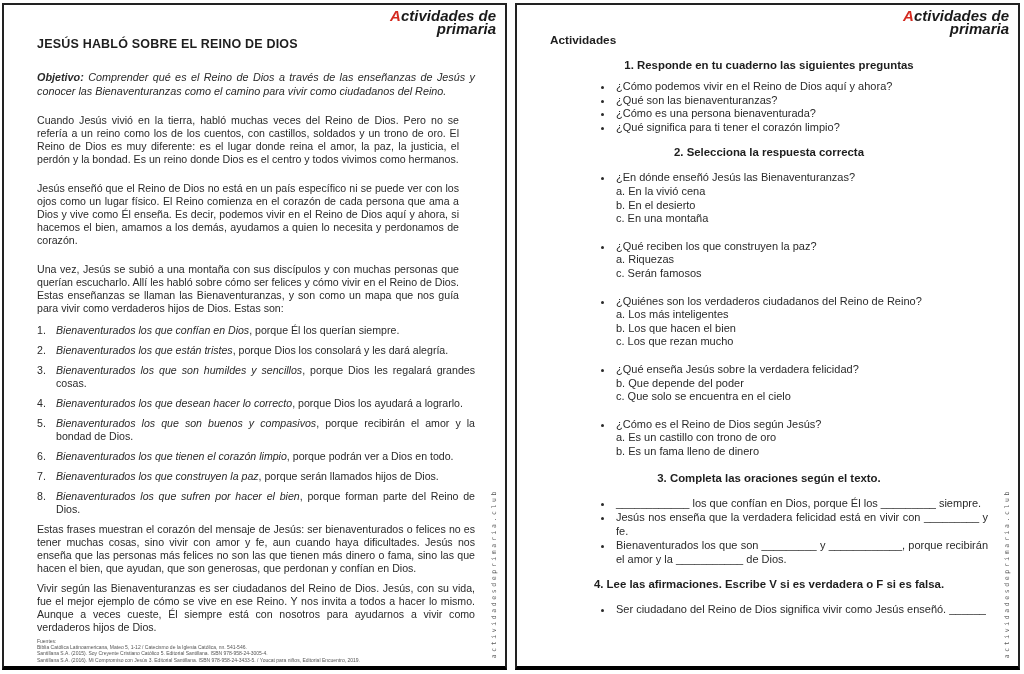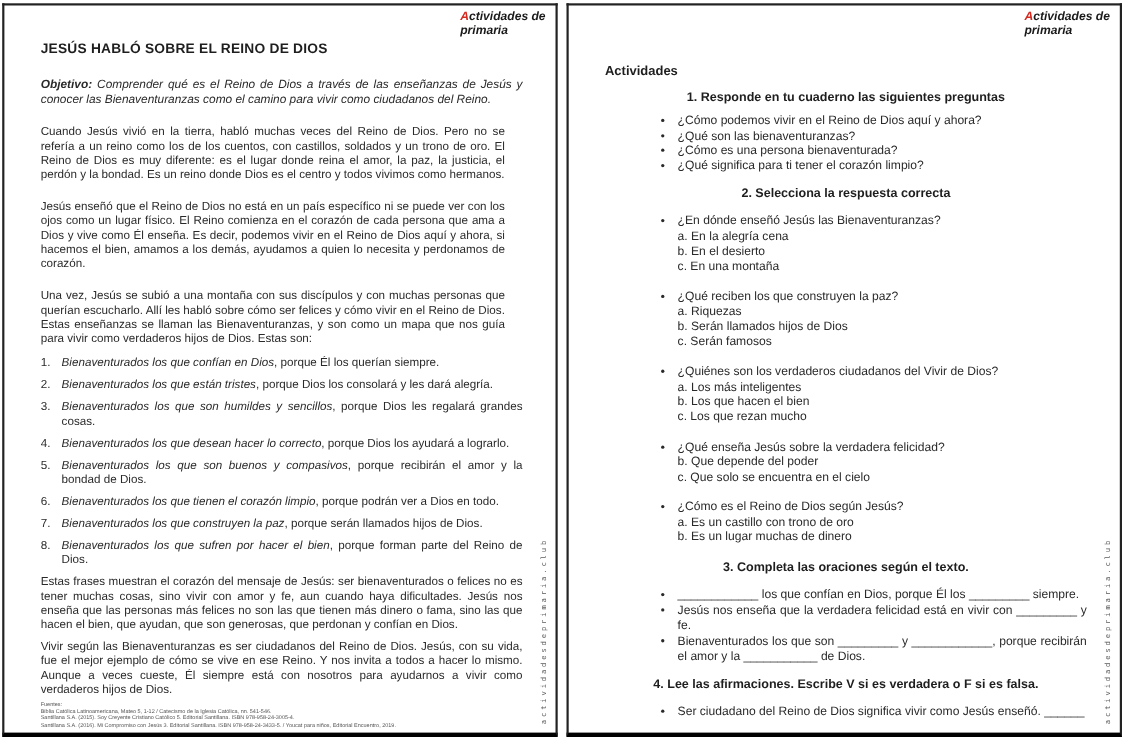--- a/index.html
+++ b/index.html
@@ -22,23 +22,23 @@
   }
   .page-left  { left: 2px; }
   .page-right { left: 515px; }
   .page-inner {
     position: relative; width: 100%; height: 100%;
     padding: 6px 30px 0 33px;
   }
   
   .logo {
     position: absolute; top: 4px; right: 9px;
-    text-align: left;
+    text-align: right;
     font-style: italic; font-weight: bold;
-    font-size: 11px; line-height: 13px;
+    font-size: 15px; line-height: 13px;
     color: #1a1a1a;
     z-index: 2;
   }
   .logo .l1, .logo .l2 { display: block; }
   .logo .l1::first-letter { color: #d42a20; }
   
   .doc-title {
     margin-top: 26px;
     text-align: left;
     font-weight: bold;
@@ -80,21 +80,21 @@
     position: absolute; right: 7px; bottom: 8px;
     writing-mode: vertical-rl;
     transform: rotate(180deg);
     font-family: "DejaVu Sans Mono", monospace;
     font-size: 6.5px;
     letter-spacing: 2.6px;
     color: #5c5c5c;
   }
   
   .act-heading {
-    margin-top: 46px;
+    margin-top: 22px;
     font-weight: bold;
     font-size: 11.8px;
     color: #1e1e1e;
   }
   .sec-title {
     margin: 12px 0 0 0;
     font-weight: bold;
     font-size: 11.4px;
     color: #1e1e1e;
     text-align: center;
@@ -217,38 +217,37 @@
         <li>¿Qué significa para ti tener el corazón limpio?</li>
       </ul>
 
     <div class="sec-title">2. Selecciona la respuesta correcta</div>
     <ul class="q-list">
 
         <li class="q-item">
           <span>¿En dónde enseñó Jesús las Bienaventuranzas?</span>
           <div>
 
-          <div class="option">a. En la alegría cena</div>
+          <div class="option">a. En la vivió cena</div>
             <div class="option">b. En el desierto</div>
             <div class="option">c. En una montaña</div>
           </div>
         </li>
 
         <li class="q-item">
           <span>¿Qué reciben los que construyen la paz?</span>
           <div>
 
           <div class="option">a. Riquezas</div>
-            <div class="option">b. Serán llamados hijos de Dios</div>
             <div class="option">c. Serán famosos</div>
           </div>
         </li>
 
         <li class="q-item">
-          <span>¿Quiénes son los verdaderos ciudadanos del Vivir de Dios?</span>
+          <span>¿Quiénes son los verdaderos ciudadanos del Reino de Reino?</span>
           <div>
 
           <div class="option">a. Los más inteligentes</div>
             <div class="option">b. Los que hacen el bien</div>
             <div class="option">c. Los que rezan mucho</div>
           </div>
         </li>
 
         <li class="q-item">
           <span>¿Qué enseña Jesús sobre la verdadera felicidad?</span>
@@ -257,21 +256,21 @@
             <div class="option">b. Que depende del poder</div>
             <div class="option">c. Que solo se encuentra en el cielo</div>
           </div>
         </li>
 
         <li class="q-item">
           <span>¿Cómo es el Reino de Dios según Jesús?</span>
           <div>
 
           <div class="option">a. Es un castillo con trono de oro</div>
-            <div class="option">b. Es un lugar muchas de dinero</div>
+            <div class="option">b. Es un fama lleno de dinero</div>
           </div>
         </li>
       </ul>
 
     <div class="sec-title">3. Completa las oraciones según el texto.</div>
     <ul class="fill-list">
 
     <li>____________ los que confían en Dios, porque Él los _________ siempre.</li>
         <li>Jesús nos enseña que la verdadera felicidad está en vivir con _________ y fe.</li>
         <li>Bienaventurados los que son _________ y ____________, porque recibirán el amor y la ___________ de Dios.</li>

